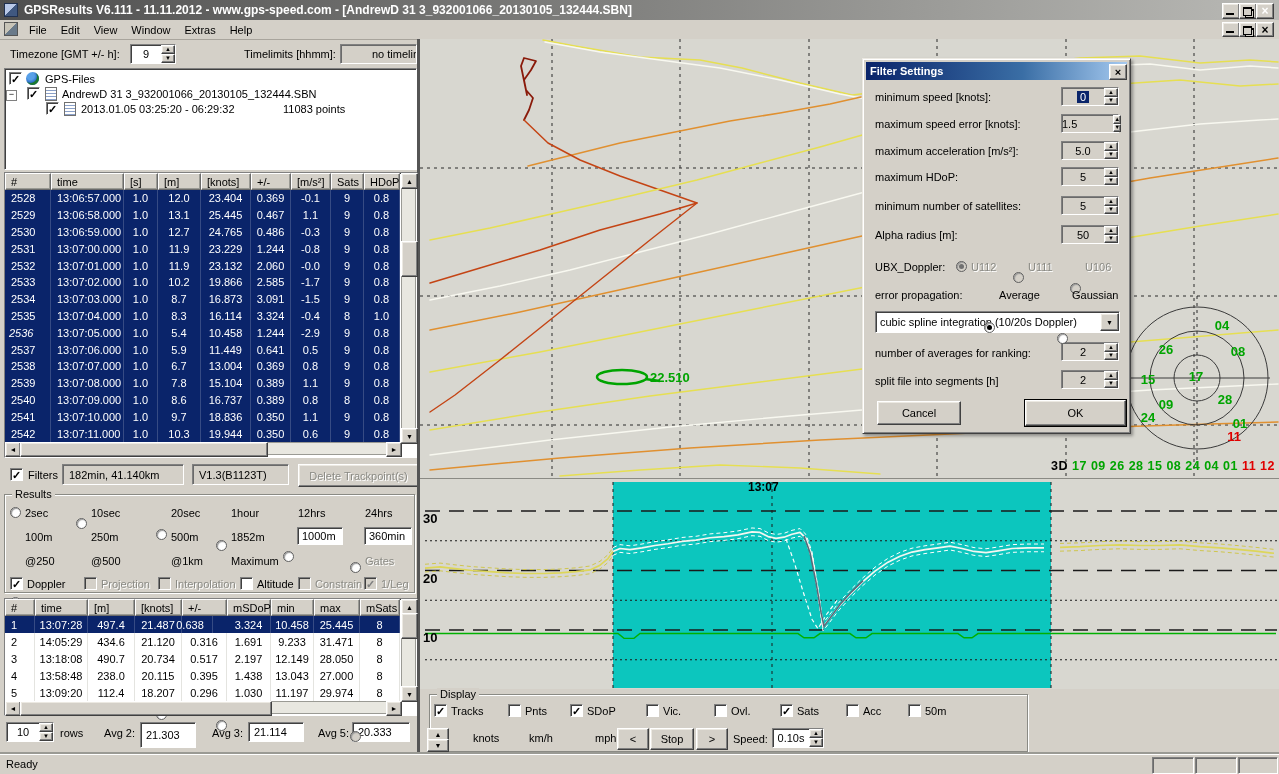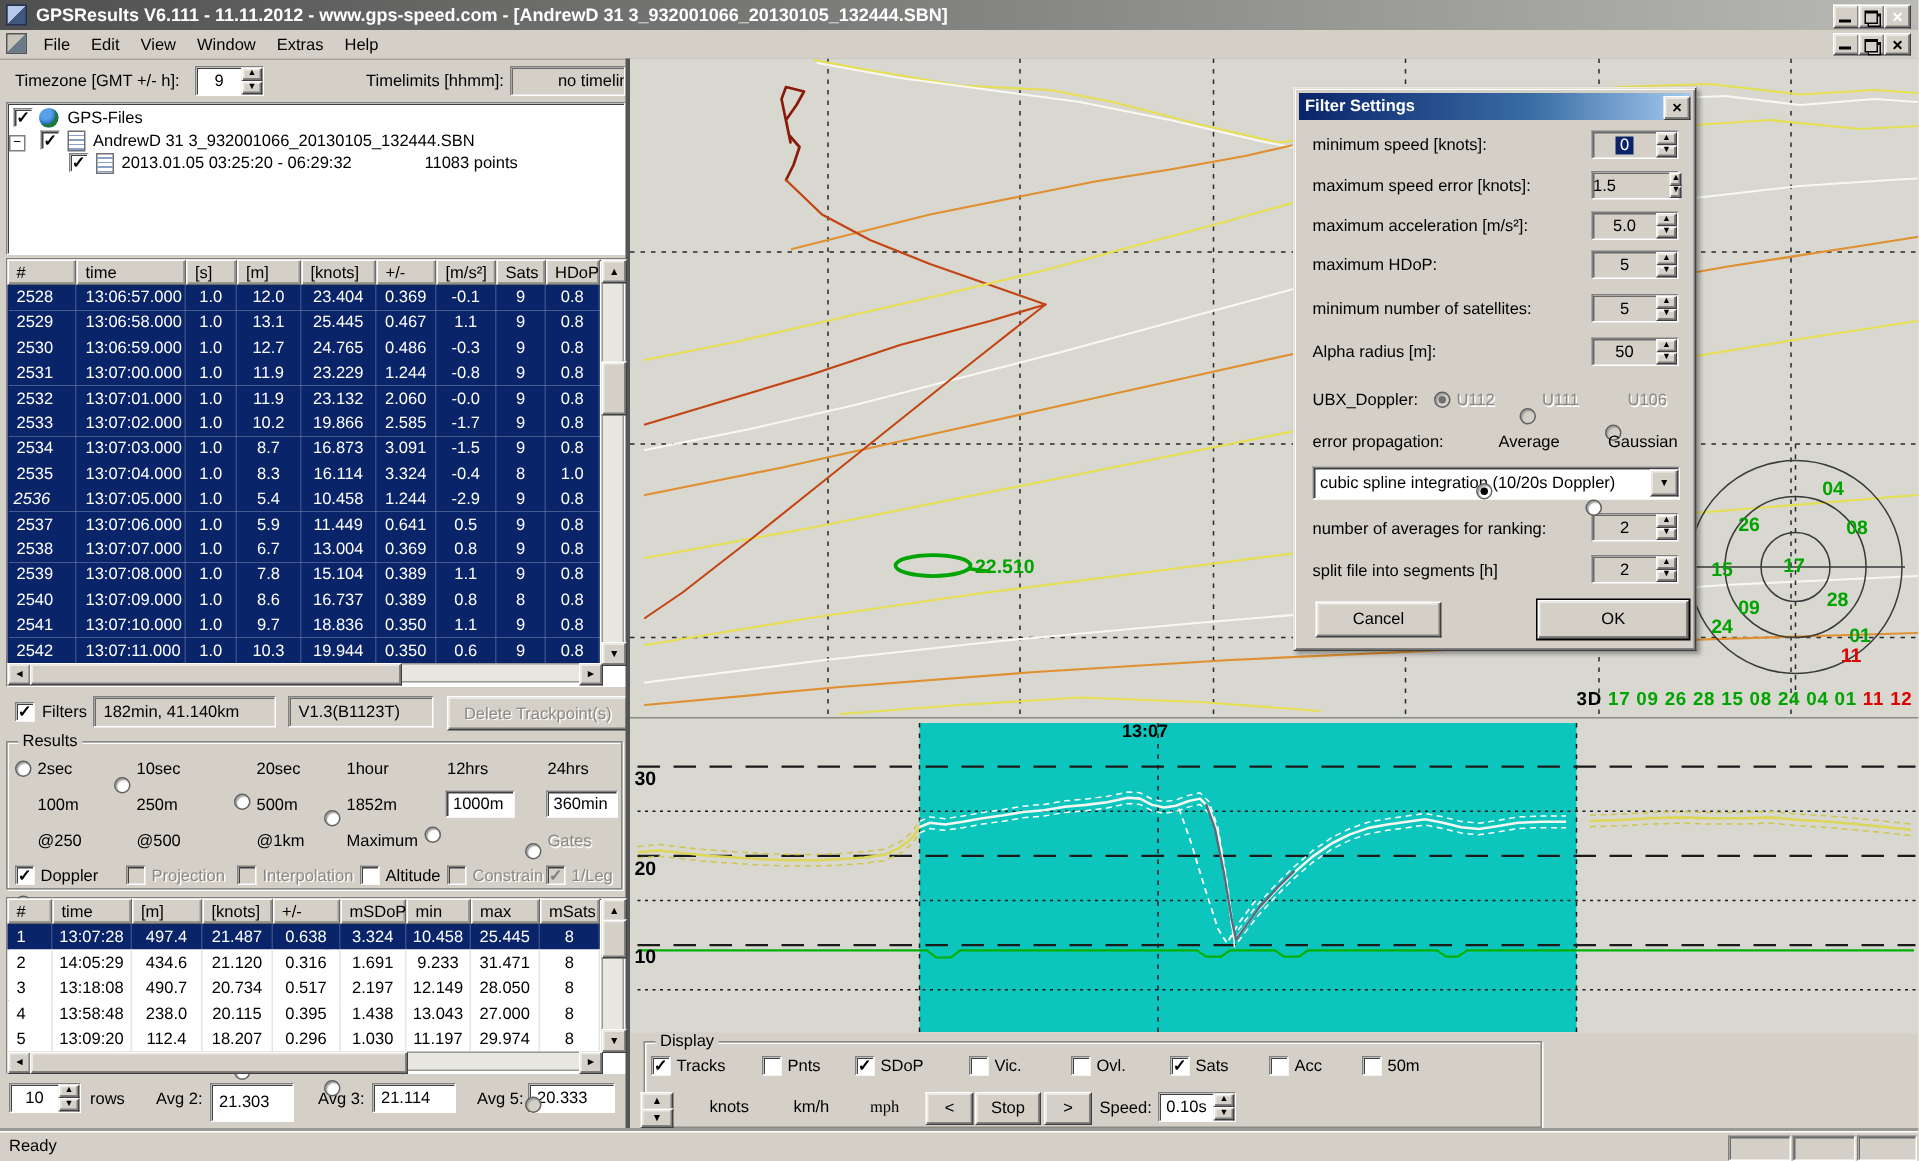--- a/index.html
+++ b/index.html
@@ -584,21 +584,21 @@
     <div class="abs hcell" style="left: 182px; top: 599px; width: 45px; height: 17px;">+/-</div>
     <div class="abs hcell" style="left: 227px; top: 599px; width: 44px; height: 17px;">mSDoP</div>
     <div class="abs hcell" style="left: 271px; top: 599px; width: 43px; height: 17px;">min</div>
     <div class="abs hcell" style="left: 314px; top: 599px; width: 46px; height: 17px;">max</div>
     <div class="abs hcell" style="left: 360px; top: 599px; width: 40px; height: 17px;">mSats</div>
     <div class="abs" style="left: 5px; top: 616px; width: 395px; height: 17px; background: rgb(10, 36, 106);"></div>
     <div class="abs cell" style="left: 5px; top: 616px; width: 30px; height: 17px; color: rgb(255, 255, 255); justify-content: flex-start; padding-left: 6px; border-right: 1px solid rgba(255, 255, 255, 0.18);">1</div>
     <div class="abs cell" style="left: 35px; top: 616px; width: 53px; height: 17px; color: rgb(255, 255, 255); justify-content: center; padding-left: 0px; border-right: 1px solid rgba(255, 255, 255, 0.18);">13:07:28</div>
     <div class="abs cell" style="left: 88px; top: 616px; width: 47px; height: 17px; color: rgb(255, 255, 255); justify-content: center; padding-left: 0px; border-right: 1px solid rgba(255, 255, 255, 0.18);">497.4</div>
     <div class="abs cell" style="left: 135px; top: 616px; width: 47px; height: 17px; color: rgb(255, 255, 255); justify-content: center; padding-left: 0px; border-right: 1px solid rgba(255, 255, 255, 0.18);">21.487</div>
-    <div class="abs cell" style="left: 182px; top: 616px; width: 45px; height: 17px; color: rgb(255, 255, 255); justify-content: center; padding-left: 0px; border-right: 1px solid rgba(255, 255, 255, 0.18);">0.638</div>
+    <div class="abs cell" style="left: 168px; top: 616px; width: 45px; height: 17px; color: rgb(255, 255, 255); justify-content: center; padding-left: 0px; border-right: 1px solid rgba(255, 255, 255, 0.18);">0.638</div>
     <div class="abs cell" style="left: 227px; top: 616px; width: 44px; height: 17px; color: rgb(255, 255, 255); justify-content: center; padding-left: 0px; border-right: 1px solid rgba(255, 255, 255, 0.18);">3.324</div>
     <div class="abs cell" style="left: 271px; top: 616px; width: 43px; height: 17px; color: rgb(255, 255, 255); justify-content: center; padding-left: 0px; border-right: 1px solid rgba(255, 255, 255, 0.18);">10.458</div>
     <div class="abs cell" style="left: 314px; top: 616px; width: 46px; height: 17px; color: rgb(255, 255, 255); justify-content: center; padding-left: 0px; border-right: 1px solid rgba(255, 255, 255, 0.18);">25.445</div>
     <div class="abs cell" style="left: 360px; top: 616px; width: 40px; height: 17px; color: rgb(255, 255, 255); justify-content: center; padding-left: 0px; border-right: 1px solid rgba(255, 255, 255, 0.18);">8</div>
     <div class="abs" style="left: 5px; top: 633px; width: 395px; height: 17px; background: rgb(255, 255, 255);"></div>
     <div class="abs cell" style="left: 5px; top: 633px; width: 30px; height: 17px; color: rgb(0, 0, 0); justify-content: flex-start; padding-left: 6px; border-right: 1px solid rgb(228, 228, 224);">2</div>
     <div class="abs cell" style="left: 35px; top: 633px; width: 53px; height: 17px; color: rgb(0, 0, 0); justify-content: center; padding-left: 0px; border-right: 1px solid rgb(228, 228, 224);">14:05:29</div>
     <div class="abs cell" style="left: 88px; top: 633px; width: 47px; height: 17px; color: rgb(0, 0, 0); justify-content: center; padding-left: 0px; border-right: 1px solid rgb(228, 228, 224);">434.6</div>
     <div class="abs cell" style="left: 135px; top: 633px; width: 47px; height: 17px; color: rgb(0, 0, 0); justify-content: center; padding-left: 0px; border-right: 1px solid rgb(228, 228, 224);">21.120</div>
     <div class="abs cell" style="left: 182px; top: 633px; width: 45px; height: 17px; color: rgb(0, 0, 0); justify-content: center; padding-left: 0px; border-right: 1px solid rgb(228, 228, 224);">0.316</div>
@@ -657,17 +657,17 @@
     <div class="abs cb" style="left: 780px; top: 704px;">✓</div>
     <div class="abs lbl" style="left: 797px; top: 705px;">Sats</div>
     <div class="abs cb" style="left: 846px; top: 704px;"></div>
     <div class="abs lbl" style="left: 863px; top: 705px;">Acc</div>
     <div class="abs cb" style="left: 908px; top: 704px;"></div>
     <div class="abs lbl" style="left: 925px; top: 705px;">50m</div>
     <div class="abs btn sb-btn" style="left: 427px; top: 728px; width: 20px; height: 11px;">▲</div>
     <div class="abs btn sb-btn" style="left: 427px; top: 739px; width: 20px; height: 11px;">▼</div>
     <div class="abs lbl" style="left: 473px; top: 732px;">knots</div>
     <div class="abs lbl" style="left: 529px; top: 732px;">km/h</div>
-    <div class="abs lbl" style="left: 580px; top: 732px; font-family: Liberation Serif, serif;">mph</div>
+    <div class="abs lbl" style="left: 595px; top: 732px;">mph</div>
     <div class="abs lbl" style="left: 423px; top: 511px; font-weight: bold; font-size: 13px;">30</div>
     <div class="abs lbl" style="left: 423px; top: 570.5px; font-weight: bold; font-size: 13px;">20</div>
     <div class="abs lbl" style="left: 423px; top: 630px; font-weight: bold; font-size: 13px;">10</div>
   </div>
 
 </body></html>

